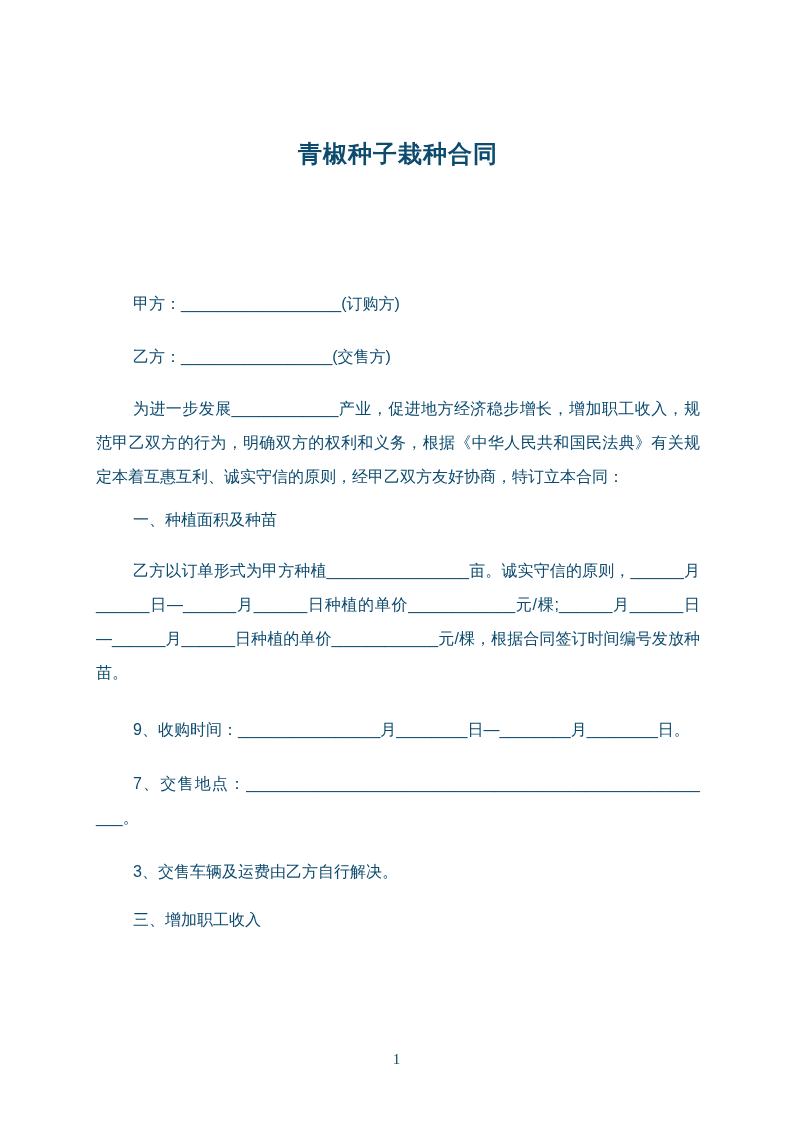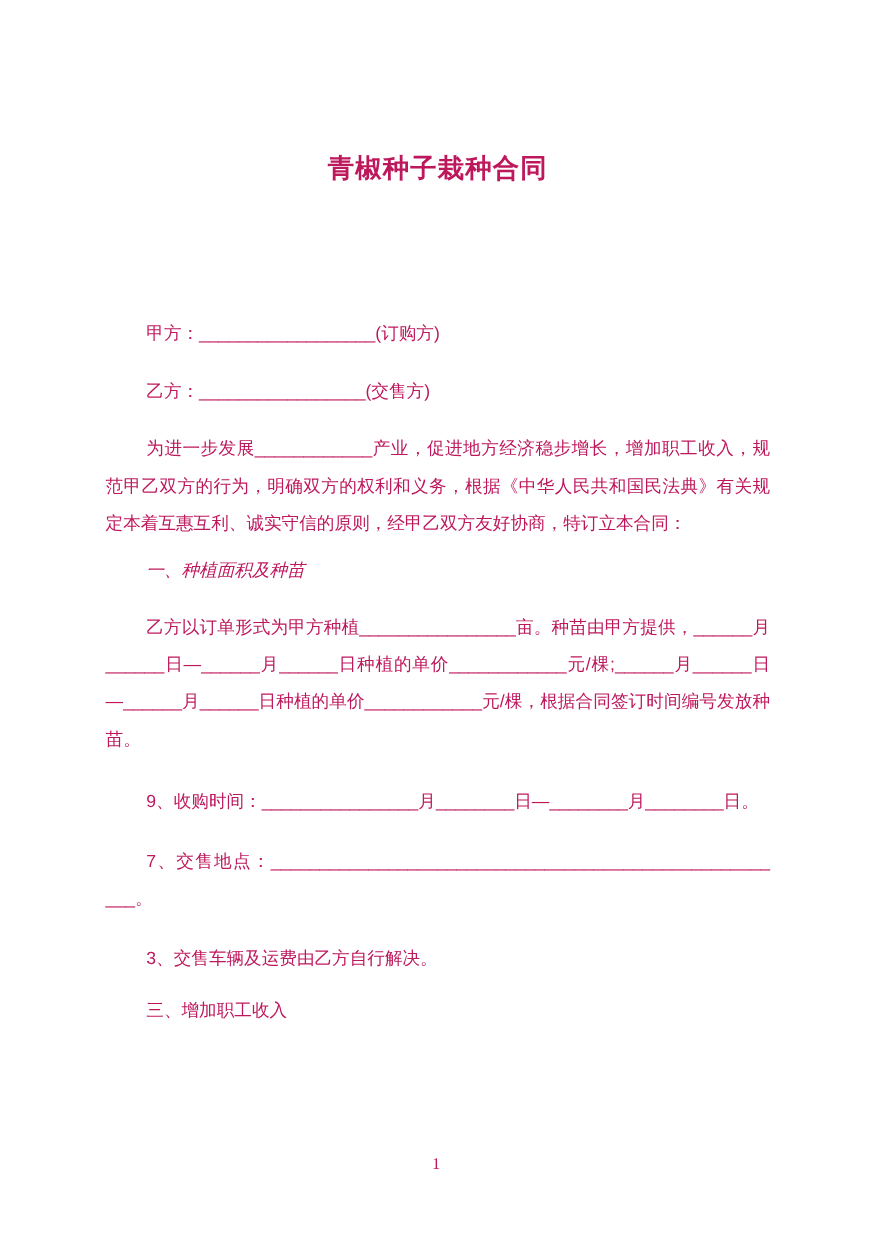--- a/index.html
+++ b/index.html
@@ -2,21 +2,21 @@
 <html><head>
 <meta charset="utf-8">
 <style>
   * { box-sizing: border-box; }
   html, body { margin: 0; padding: 0; background: #ffffff; }
   .page {
     position: relative;
     width: 793px;
     height: 1122px;
     background: #ffffff;
-    color: #be185d;
+    color: #0c4a6e;
     font-family: "Liberation Sans", "DejaVu Sans", sans-serif;
     overflow: hidden;
   }
   .content {
     position: absolute;
     left: 96px;
     top: 0;
     width: 604px;
     font-size: 16px;
     line-height: 34px;
@@ -28,21 +28,21 @@
     font-size: 24px;
     font-weight: bold;
     text-align: center;
     line-height: 34px;
     letter-spacing: 1px;
   }
   .indent { text-indent: 37px; }
   .party-a   { margin-top: 116px; }
   .party-b   { margin-top: 19px; }
   .preamble  { margin-top: 18px; }
-  .h-sec1    { margin-top: 9px; font-style: italic; }
+  .h-sec1    { margin-top: 9px; }
   .para-sec1 { margin-top: 17px; }
   .h-sec2    { margin-top: 6px; }
   .item-2-1  { margin-top: 23px; }
   .item-2-2  { margin-top: 20px; }
   .item-2-3  { margin-top: 20px; }
   .h-sec3    { margin-top: 14px; }
   .para-sec3 { margin-top: 21px; }
   .page-number {
     position: absolute;
     left: 0;
@@ -63,21 +63,21 @@
     <div class="doc-title">青椒种子栽种合同</div>
 
     <div class="party-a indent">甲方：__________________(订购方)</div>
 
     <div class="party-b indent">乙方：_________________(交售方)</div>
 
     <div class="preamble indent">为进一步发展____________产业，促进地方经济稳步增长，增加职工收入，规范甲乙双方的行为，明确双方的权利和义务，根据《中华人民共和国民法典》有关规定本着互惠互利、诚实守信的原则，经甲乙双方友好协商，特订立本合同：</div>
 
     <div class="h-sec1 indent">一、种植面积及种苗</div>
 
-    <div class="para-sec1 indent">乙方以订单形式为甲方种植________________亩。种苗由甲方提供，______月______日—______月______日种植的单价____________元/棵;______月______日—______月______日种植的单价____________元/棵，根据合同签订时间编号发放种苗。</div>
+    <div class="para-sec1 indent">乙方以订单形式为甲方种植________________亩。诚实守信的原则，______月______日—______月______日种植的单价____________元/棵;______月______日—______月______日种植的单价____________元/棵，根据合同签订时间编号发放种苗。</div>
 
 
     <div class="item-2-1 indent">9、收购时间：________________月________日—________月________日。</div>
 
     <div class="item-2-2 indent">7、交售地点：______________________________________________________。</div>
 
     <div class="item-2-3 indent">3、交售车辆及运费由乙方自行解决。</div>
 
     <div class="h-sec3 indent">三、增加职工收入</div>
 

